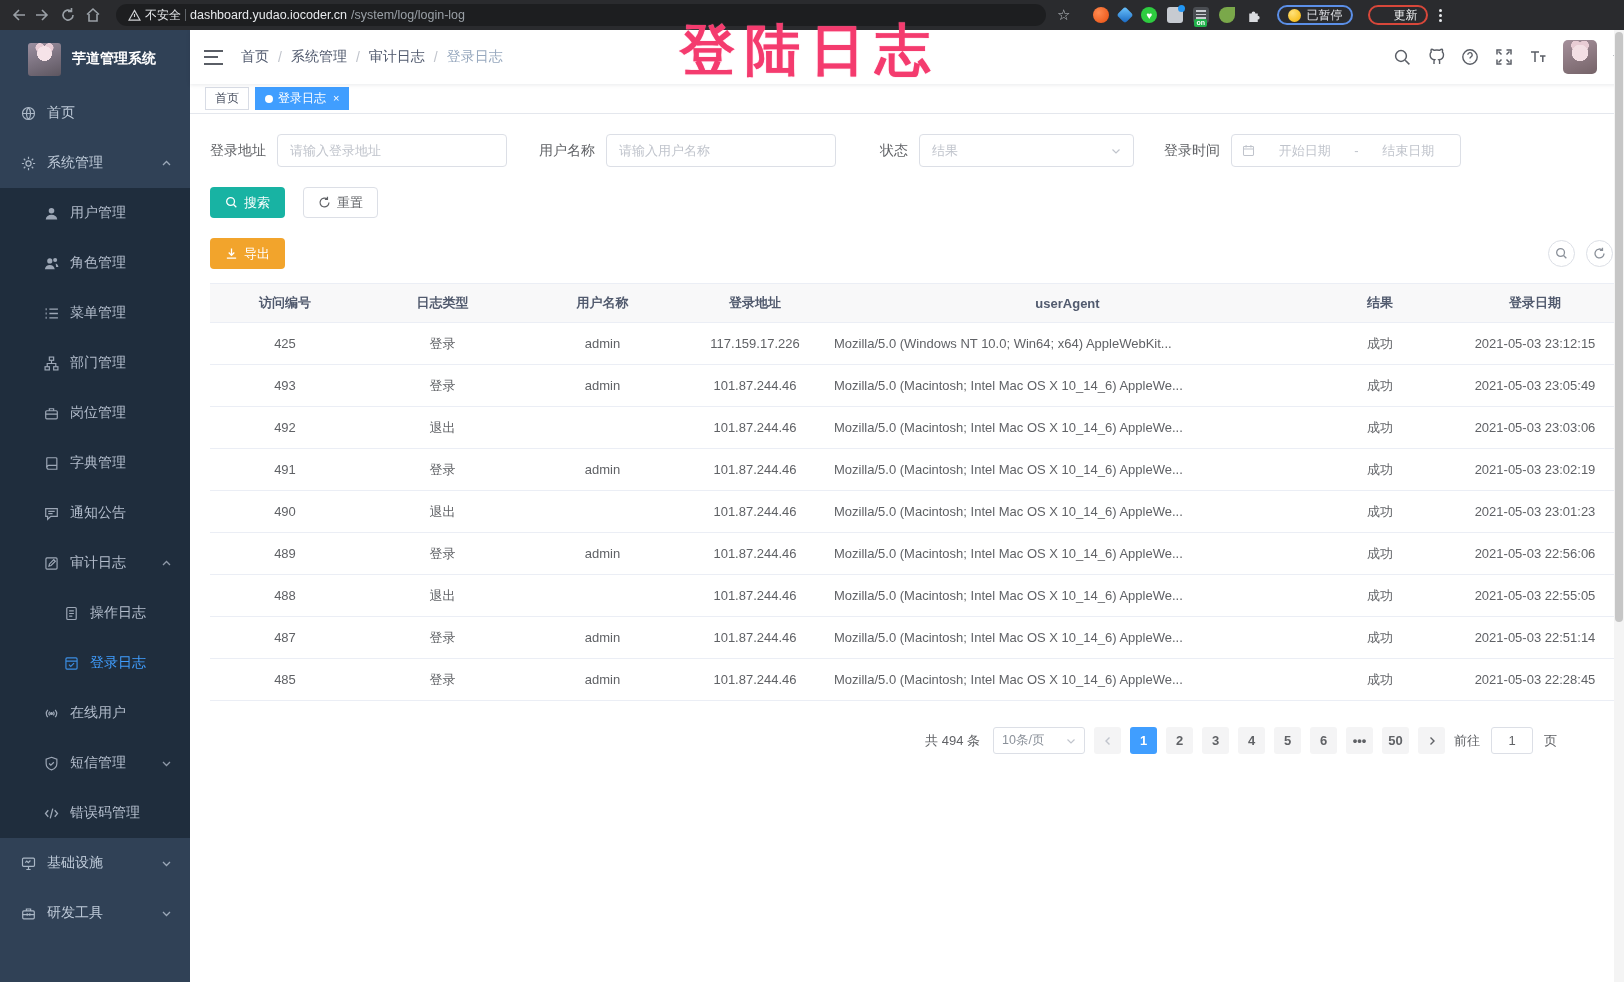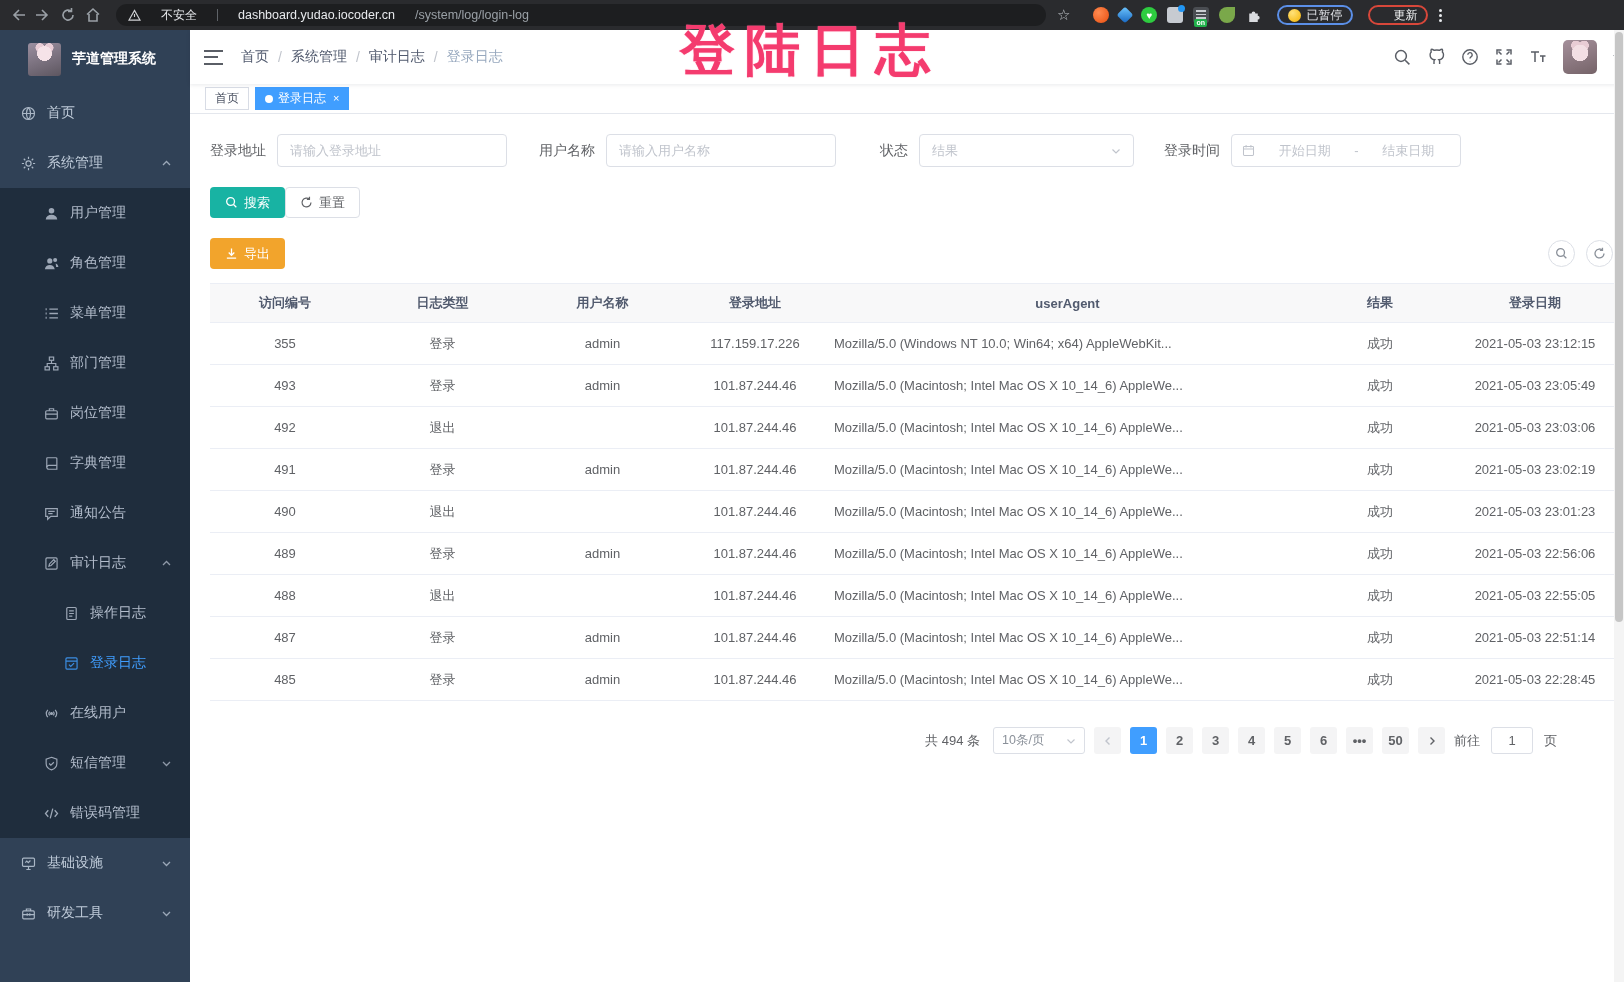--- a/index.html
+++ b/index.html
@@ -4,21 +4,21 @@
 <style>
   * { margin:0; padding:0; box-sizing:border-box; }
   html,body { width:1624px; height:982px; overflow:hidden; background:#fff;
     font-family:"Liberation Sans","DejaVu Sans",sans-serif; }
 
   
   .browser-bar { height:30px; background:#2a2b2e; display:flex; align-items:center;
     padding:0 10px; gap:9px; position:relative; z-index:5; }
   .bnav { width:16px; height:16px; color:#9aa0a6; flex:0 0 auto; }
   .url-bar { height:22px; width:930px; background:#1d1e20; border-radius:11px;
-    display:flex; align-items:center; padding:0 12px; gap:20px; margin-left:6px; }
+    display:flex; align-items:center; padding:0 12px; gap:4px; margin-left:6px; }
   .warn-ic { width:13px; height:13px; color:#cfd1d4; }
   .sec-label { color:#e8eaed; font-size:12px; }
   .url-sep { width:1px; height:12px; background:#5f6368; }
   .url-host { color:#e8eaed; font-size:12.5px; }
   .url-path { color:#9aa0a6; font-size:12.5px; }
   .star { color:#bdc1c6; font-size:15px; margin-left:2px; }
   .exts { display:flex; align-items:center; gap:10px; margin-left:14px; }
   .ext { width:16px; height:16px; border-radius:50%; position:relative; display:flex;
     align-items:center; justify-content:center; font-size:9px; }
   .ext-orange { background:radial-gradient(circle at 35% 35%, #ff8a50, #e84e0f); }
@@ -113,21 +113,21 @@
     display:flex; align-items:center; padding:0 12px; cursor:pointer; }
   .f-select .ph { font-size:13px; color:#c0c4cc; flex:1; }
   .sel-caret { width:10px; height:10px; color:#c0c4cc; }
   .date-range { width:230px; height:33px; border:1px solid #dcdfe6; border-radius:4px;
     display:flex; align-items:center; padding:0 10px; gap:8px; cursor:pointer; }
   .cal-ic { width:13px; height:13px; color:#c0c4cc; flex:0 0 auto; }
   .date-ph { font-size:13px; color:#c0c4cc; flex:1; text-align:center; }
   .date-sep { font-size:13px; color:#c0c4cc; }
 
   
-  .btn-row { margin-top:20px; display:flex; align-items:center; gap:0; }
+  .btn-row { margin-top:20px; display:flex; align-items:center; gap:18px; }
   .btn { height:31px; border-radius:4px; display:inline-flex; align-items:center; gap:6px;
     padding:0 14px; font-size:13px; cursor:pointer; border:1px solid transparent; }
   .btn-search { background:#18b3a3; color:#fff; }
   .btn-reset { background:#fff; color:#606266; border-color:#dcdfe6; }
   .btn-export { background:#f2a42c; color:#fff; }
   .btn .bic { width:13px; height:13px; }
 
   .toolbar-row { margin-top:20px; display:flex; align-items:center; }
   .tool-right { margin-left:auto; display:flex; gap:11px; margin-right:2px; }
   .circ-btn { width:27px; height:27px; border-radius:50%; border:1px solid #dcdfe6; background:#fff;
@@ -525,21 +525,21 @@
             <th>日志类型</th>
             <th>用户名称</th>
             <th>登录地址</th>
             <th>userAgent</th>
             <th>结果</th>
             <th>登录日期</th>
           </tr>
         </thead>
         <tbody>
         <tr>
-          <td>355</td>
+          <td>425</td>
           <td>登录</td>
           <td>admin</td>
           <td>117.159.17.226</td>
           <td class="ua">Mozilla/5.0 (Windows NT 10.0; Win64; x64) AppleWebKit...</td>
           <td>成功</td>
           <td>2021-05-03 23:12:15</td>
         </tr>
 
         <tr>
           <td>493</td>

